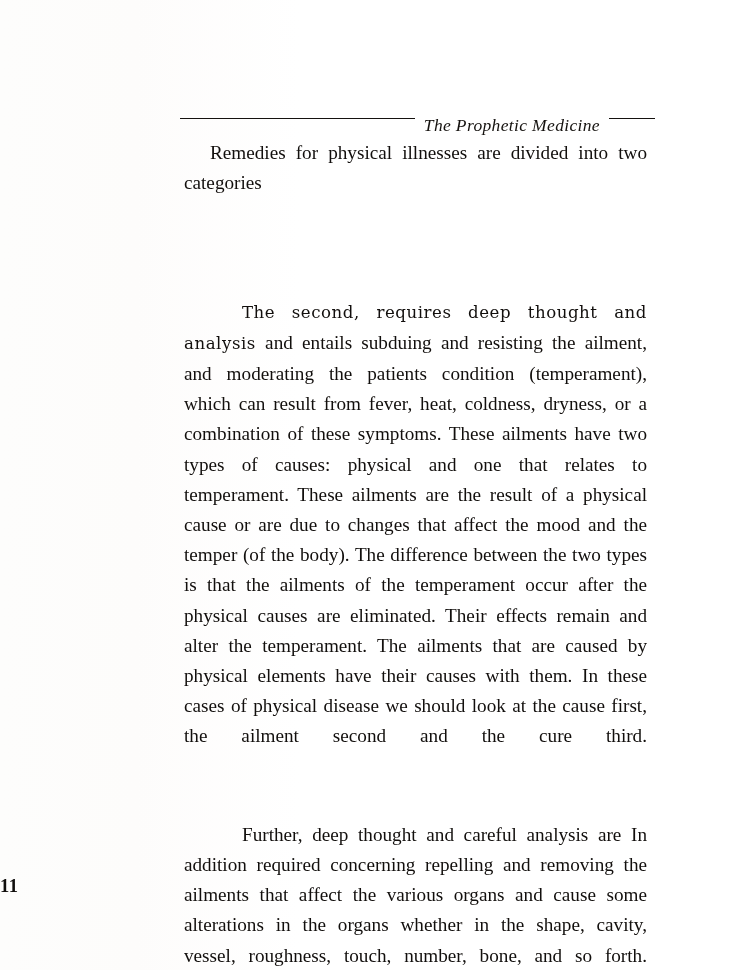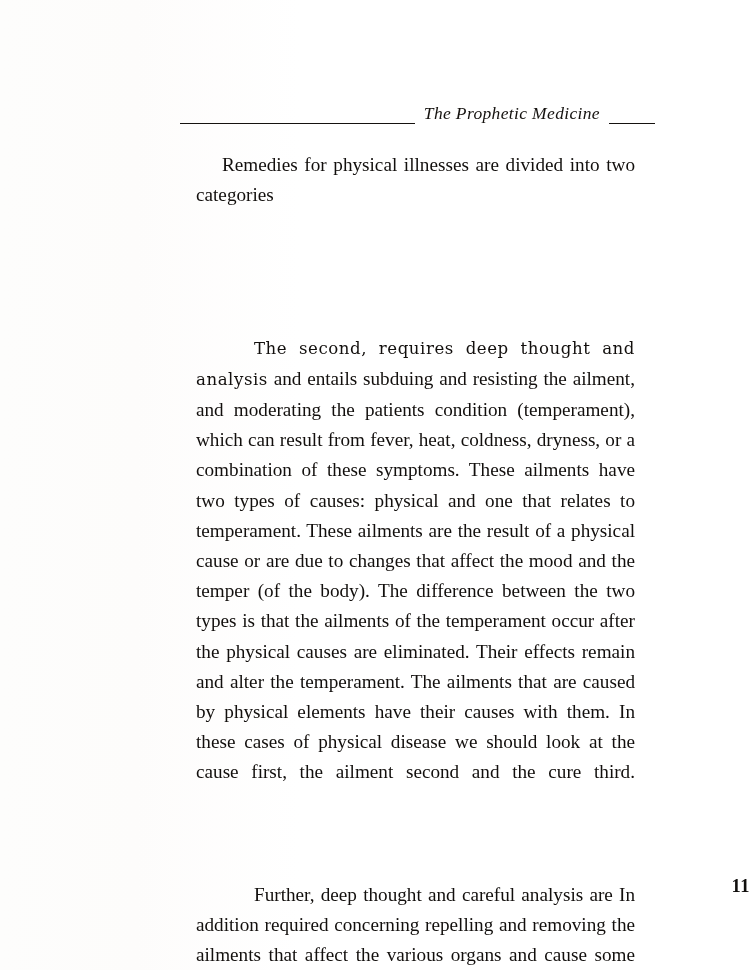--- a/index.html
+++ b/index.html
@@ -30,25 +30,25 @@
     position: absolute;
     left: 0; top: 0;
     width: 750px;
     height: 970px;
   }
 
   
   .running-head {
     position: absolute;
     left: 180px;
-    top: 98px;
+    top: 115px;
     width: 475px;
     height: 26px;
     display: flex;
-    align-items: flex-end;
+    align-items: flex-start;
     gap: 0;
   }
   .rule-long {
     flex: 1 1 auto;
     height: 0;
     border-top: 1.7px solid #15120f;
     margin-right: 9px;
     margin-top: 3px;
     min-width: 10px;
   }
@@ -70,21 +70,21 @@
 
   
   .body-col {
     position: absolute;
     left: 180px;
     top: 134px;
     width: 471px;
   }
 
   p.para {
-    margin: 16px;
+    margin: 4px;
     font-size: 19.2px;
     line-height: 30.2px;
     text-align: justify;
     text-justify: inter-word;
     color: #120f0d;
     -webkit-font-smoothing: none;
   }
   p.para:last-child { text-align: justify; }
 
   
@@ -105,21 +105,21 @@
     letter-spacing: 0.55px;
     word-spacing: 1.2px;
   }
 
   
   .folio {
     position: absolute;
     top: 876px;
     left: 0;
     width: 750px;
-    text-align: right;
+    text-align: left;
     font-size: 18.5px;
     font-weight: bold;
     color: #100e0c;
     letter-spacing: 0.5px;
   }
 </style>
 </head>
 <body>
 
 <div class="paper-tint"></div>

